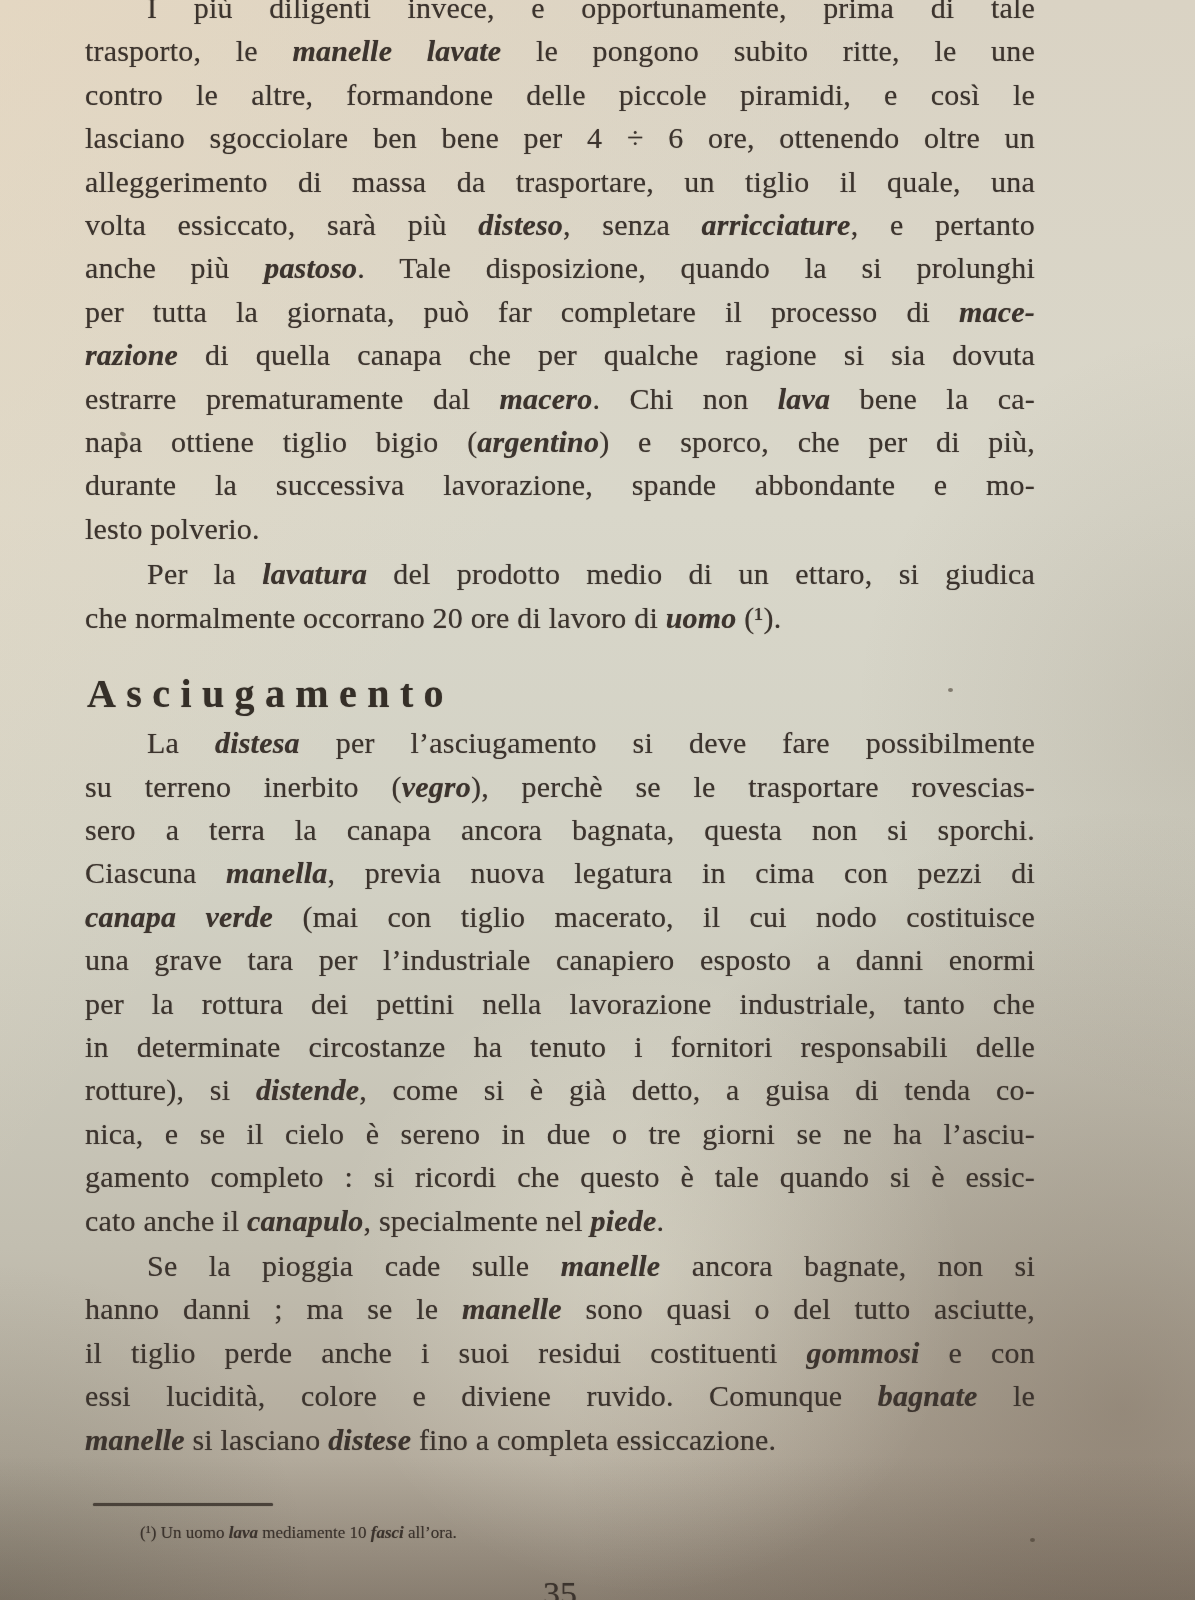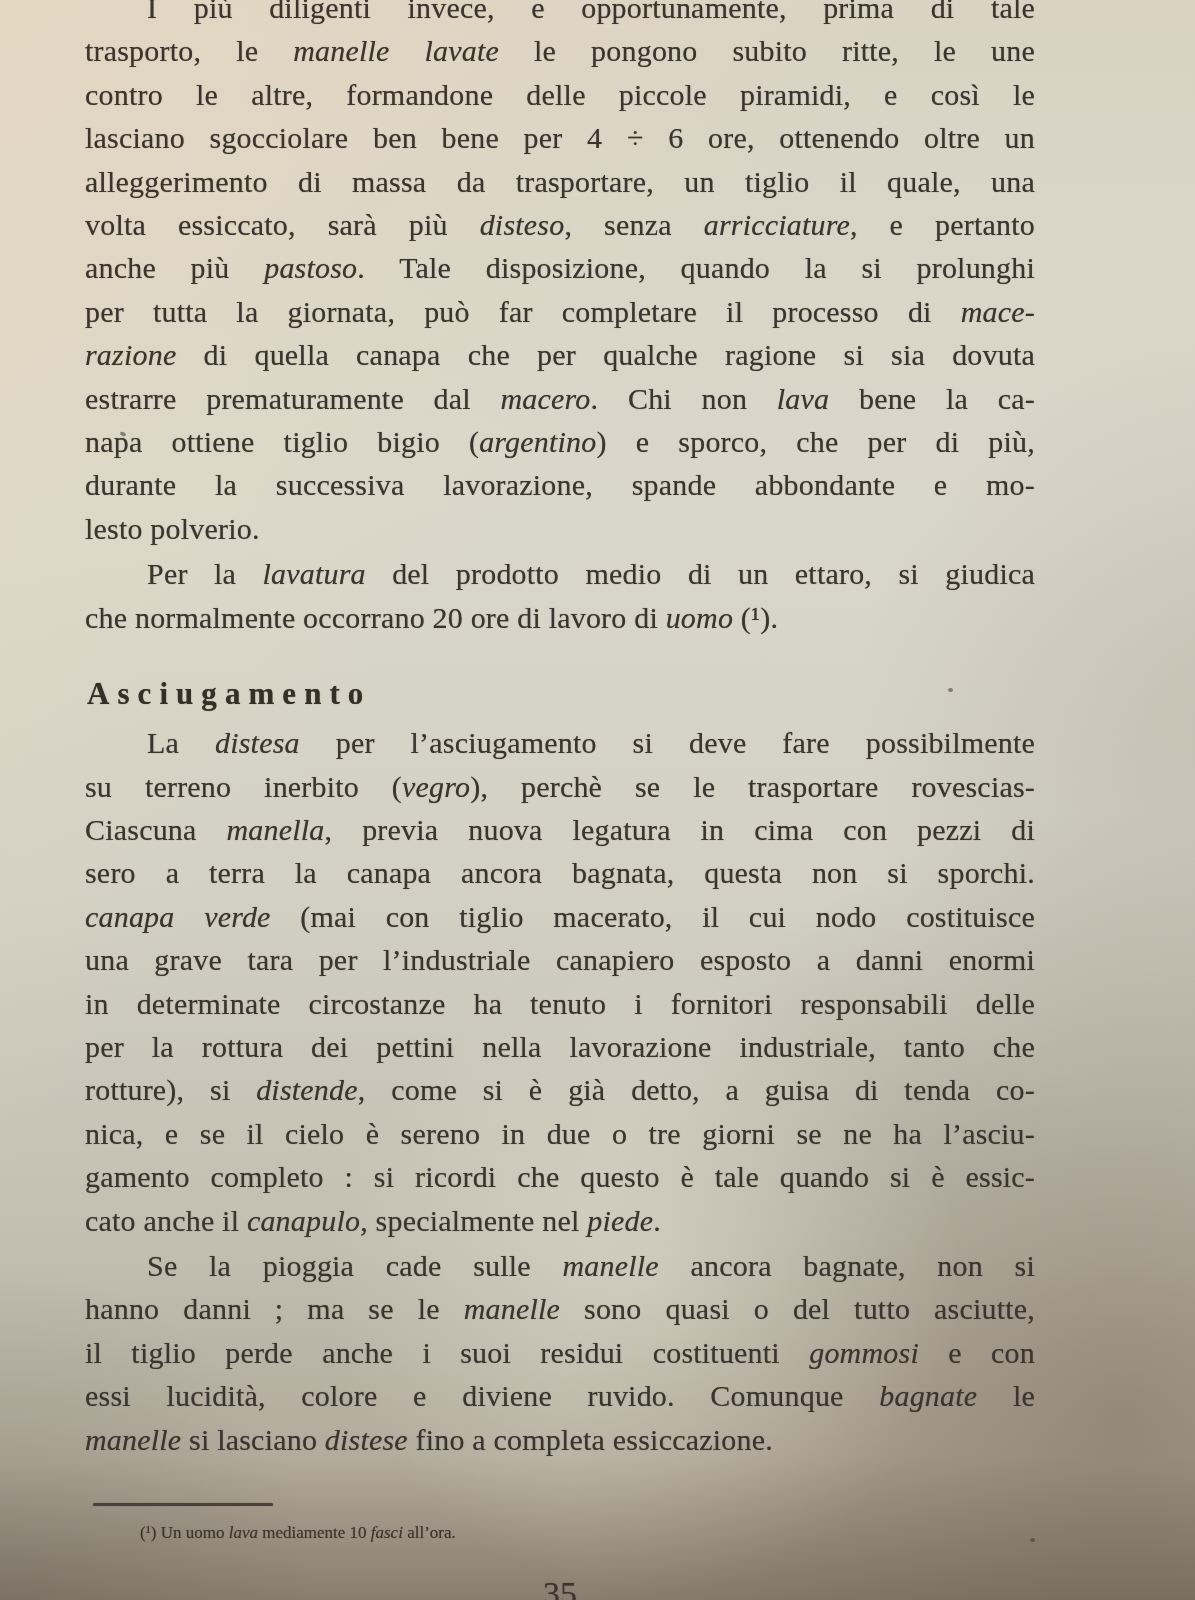--- a/index.html
+++ b/index.html
@@ -37,24 +37,24 @@
     font-size: 30px;
     line-height: 43.4px;
     text-align: justify;
     text-align-last: justify;
     letter-spacing: 0.2px;
     text-shadow: 0 0 1px rgba(60,50,42,0.55);
     white-space: normal;
   }
   .line.last { text-align: center; text-align-last: left; }
   .line.indent { text-indent: 62px; }
-  em { font-style: italic; }
+  em { font-style: italic; font-weight: bold; }
   .heading {
     margin: 32px 0 4px 2px;
-    font-size: 31px;
+    font-size: 40px;
     line-height: 46px;
     font-weight: bold;
     letter-spacing: 0.26em;
     color: #352f28;
     text-shadow: 0 0 1px rgba(53,47,40,0.6);
   }
   .footnote-rule {
     margin: 42px 0 0 8px;
     width: 180px; height: 3px;
     background: #4a423a;
@@ -114,26 +114,26 @@
           <div class="line last"><span>che normalmente occorrano 20 ore di lavoro di </span><em>uomo</em><span> (¹).</span></div>
         </div>
       </section>
 
     <h2 class="heading">Asciugamento</h2>
 
     <section id="paras-bottom">
         <div class="para">
           <div class="line indent"><span>La </span><em>distesa</em><span> per l’asciugamento si deve fare possibilmente</span></div>
           <div class="line"><span>su terreno inerbito (</span><em>vegro</em><span>), perchè se le trasportare rovescias-</span></div>
+          <div class="line"><span>sero a terra la canapa ancora bagnata, questa non si sporchi.</span></div>
           <div class="line"><span>Ciascuna </span><em>manella</em><span>, previa nuova legatura in cima con pezzi di</span></div>
-          <div class="line"><span>sero a terra la canapa ancora bagnata, questa non si sporchi.</span></div>
           <div class="line"><em>canapa verde</em><span> (mai con tiglio macerato, il cui nodo costituisce</span></div>
           <div class="line"><span>una grave tara per l’industriale canapiero esposto a danni enormi</span></div>
+          <div class="line"><span>per la rottura dei pettini nella lavorazione industriale, tanto che</span></div>
           <div class="line"><span>in determinate circostanze ha tenuto i fornitori responsabili delle</span></div>
-          <div class="line"><span>per la rottura dei pettini nella lavorazione industriale, tanto che</span></div>
           <div class="line"><span>rotture), si </span><em>distende</em><span>, come si è già detto, a guisa di tenda co-</span></div>
           <div class="line"><span>nica, e se il cielo è sereno in due o tre giorni se ne ha l’asciu-</span></div>
           <div class="line"><span>gamento completo : si ricordi che questo è tale quando si è essic-</span></div>
           <div class="line last"><span>cato anche il </span><em>canapulo</em><span>, specialmente nel </span><em>piede</em><span>.</span></div>
         </div>
         <div class="para">
           <div class="line indent"><span>Se la pioggia cade sulle </span><em>manelle</em><span> ancora bagnate, non si</span></div>
           <div class="line"><span>hanno danni ; ma se le </span><em>manelle</em><span> sono quasi o del tutto asciutte,</span></div>
           <div class="line"><span>il tiglio perde anche i suoi residui costituenti </span><em>gommosi</em><span> e con</span></div>
           <div class="line"><span>essi lucidità, colore e diviene ruvido. Comunque </span><em>bagnate</em><span> le</span></div>

